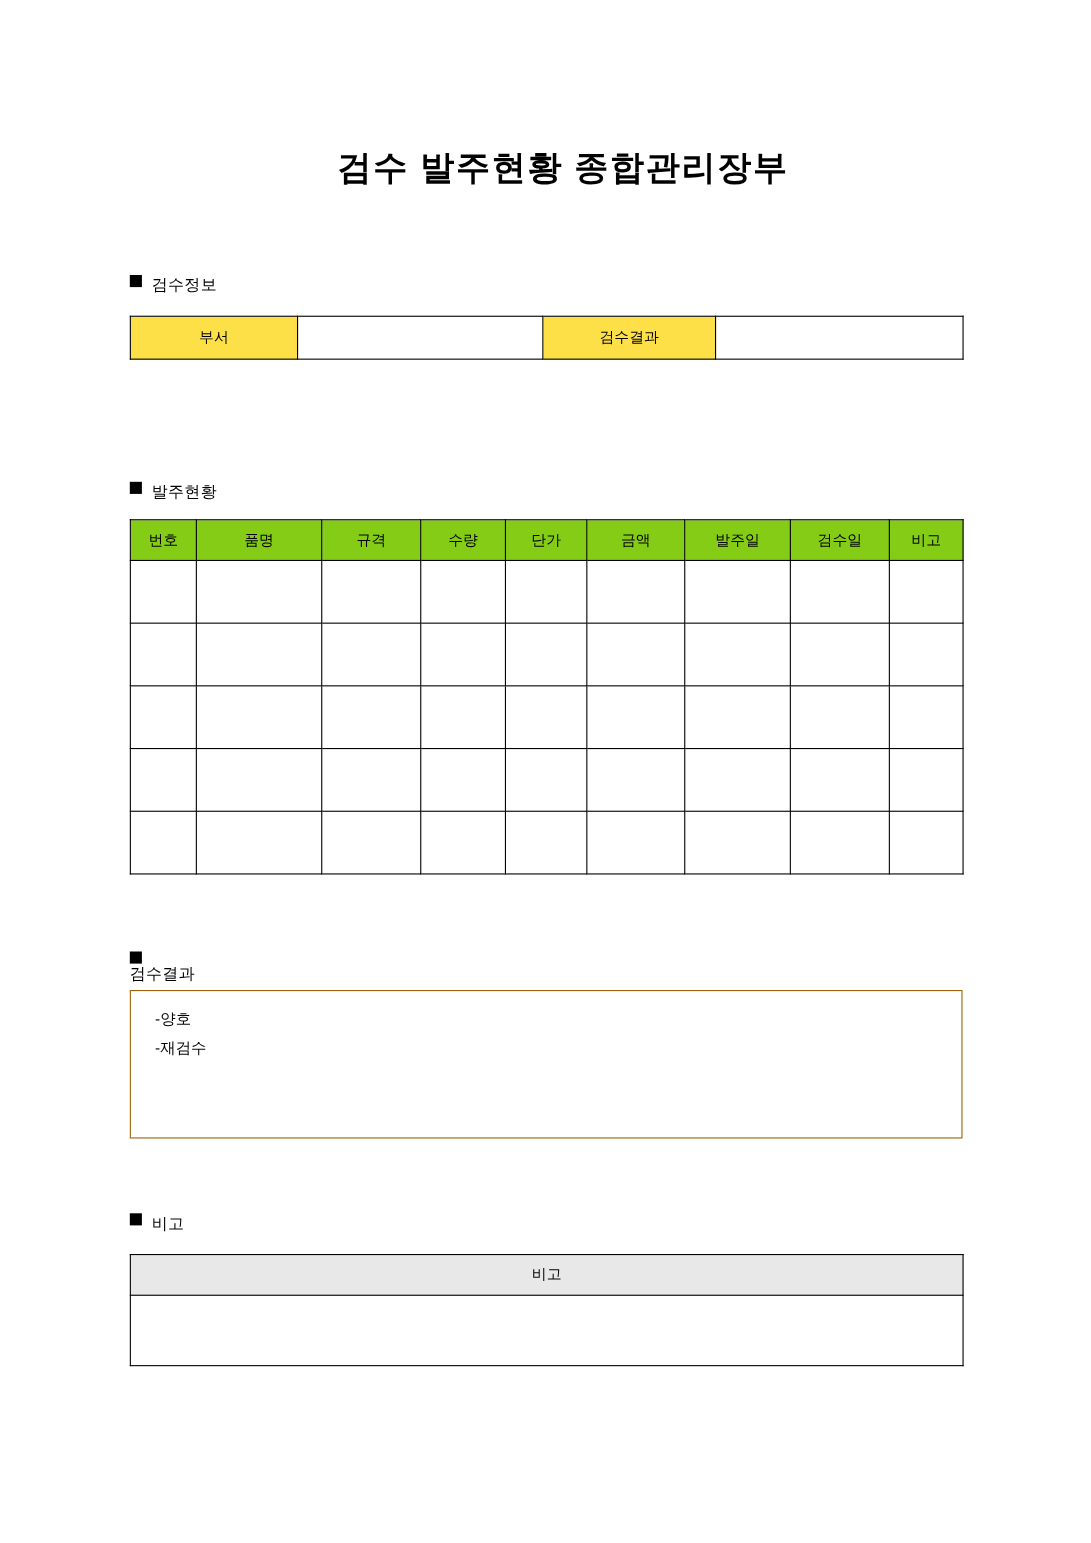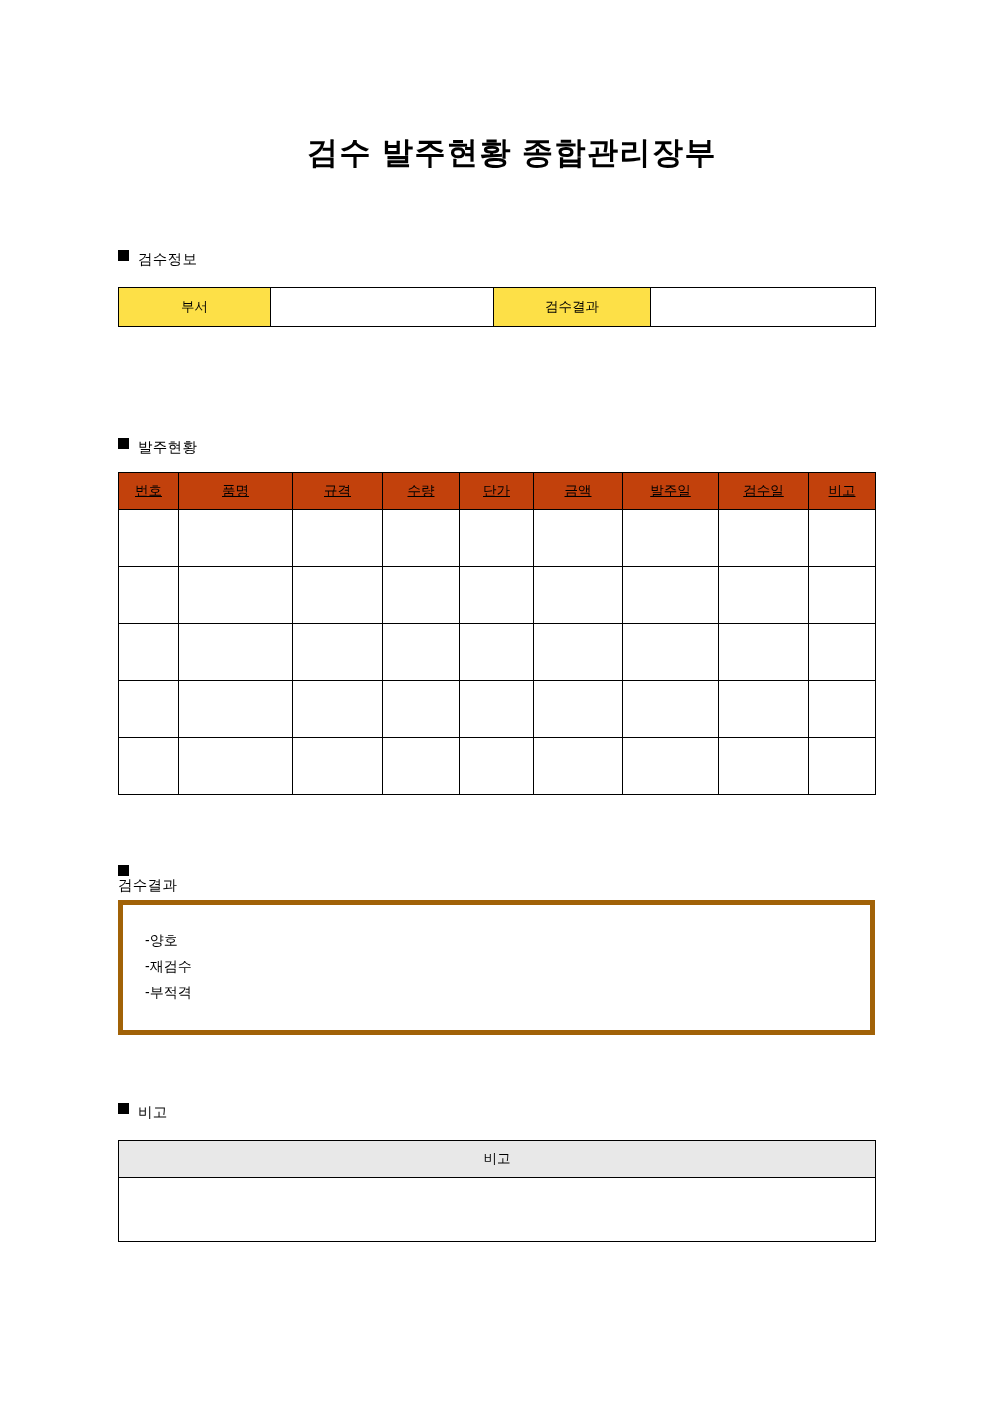--- a/index.html
+++ b/index.html
@@ -88,37 +88,36 @@
   }
 
   
   #order-table {
     left: 118px;
     top: 472px;
     width: 757px;
   }
   #order-table th {
     height: 36px;
-    background: #c2410c;
-    text-decoration: underline;
+    background: #84cc16;
   }
   #order-table td.data-cell {
     height: 56px;
   }
 
   
   #result-box {
     position: absolute;
     left: 118px;
     top: 900px;
     width: 757px;
     height: 135px;
-    border: 5px solid #a16207;
+    border: 1px solid #a16207;
     box-sizing: border-box;
-    padding: 22px 0 0 22px;
+    padding: 12px 0 0 22px;
   }
   #result-box .result-line {
     font-size: 14px;
     line-height: 26px;
     white-space: nowrap;
   }
 
   
   #remarks-table {
     left: 118px;
@@ -252,21 +251,20 @@
   </table>
 
   <div class="section-head" style="top:865px;flex-direction:column;">
     <span class="bullet"></span>
     <span>검수결과</span>
   </div>
 
   <div id="result-box">
     <div class="result-line">-양호</div>
     <div class="result-line">-재검수</div>
-    <div class="result-line">-부적격</div>
   </div>
 
   <div class="section-head" style="top:1103px;">
     <span class="bullet"></span>
     <span>비고</span>
   </div>
 
   <table class="grid" id="remarks-table">
     <colgroup>
       <col style="width:757px">

